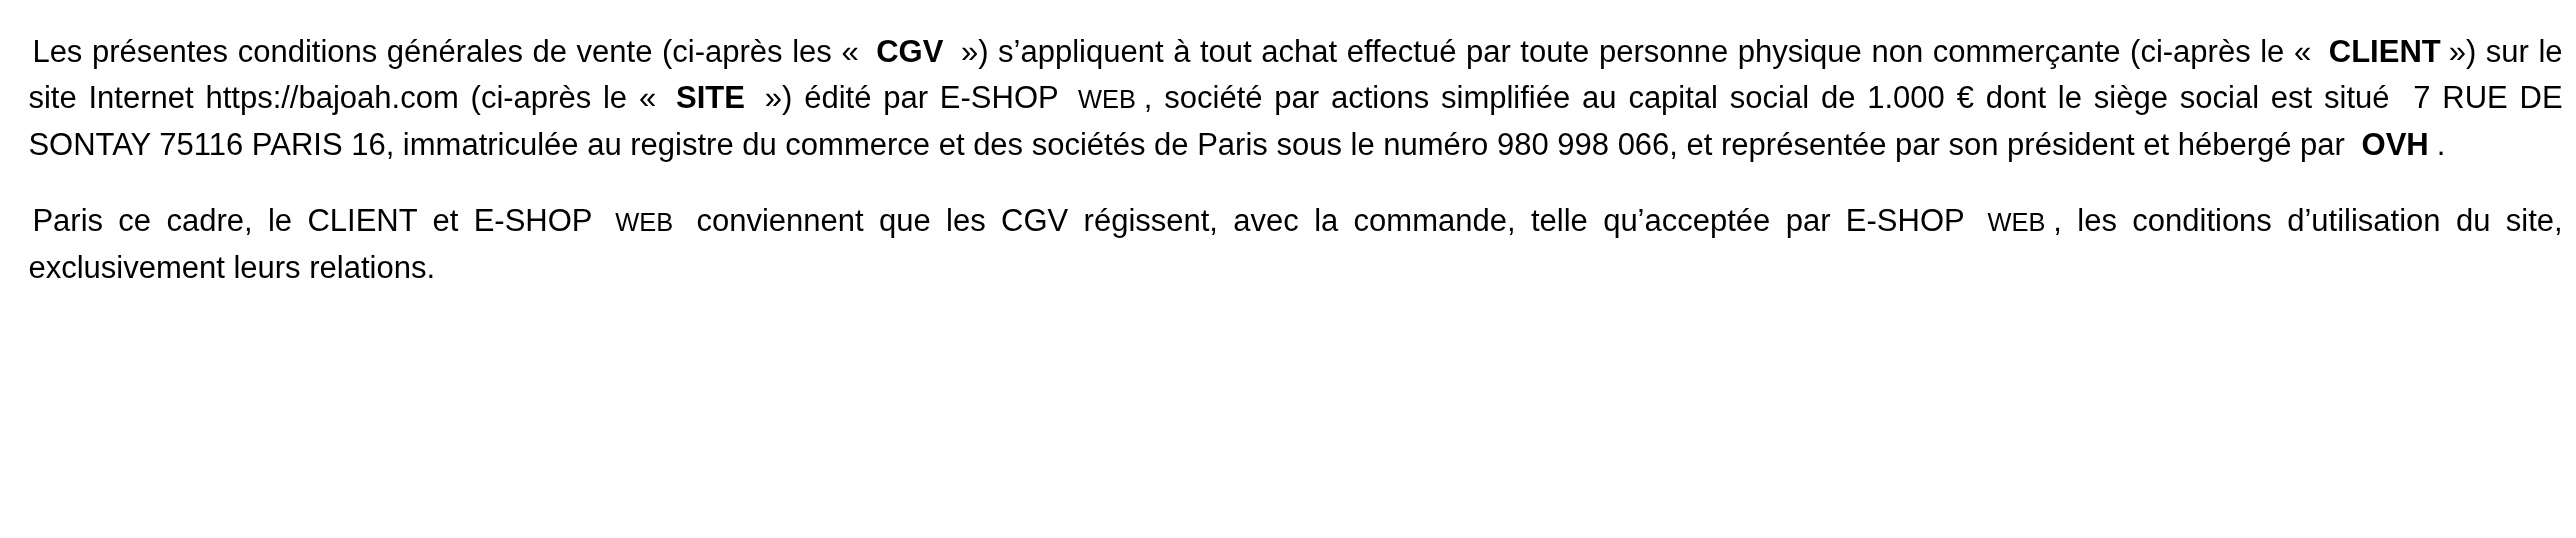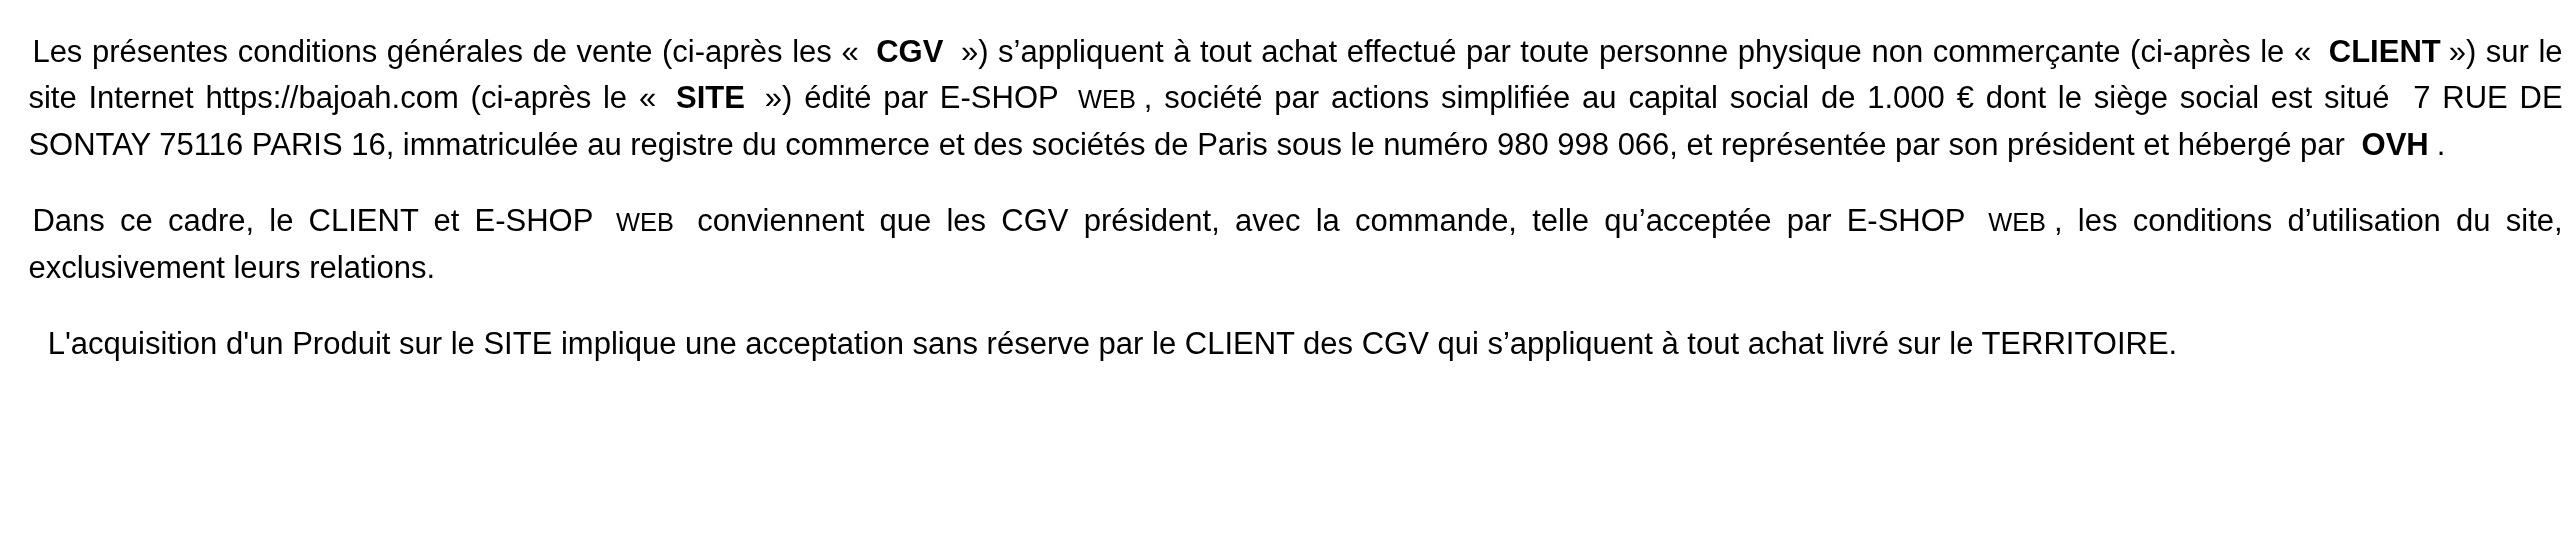--- a/index.html
+++ b/index.html
@@ -19,19 +19,18 @@
   .indent { padding-left: 15.3px; }
   .b { font-weight: bold; }
   .sc { font-size: 0.82em; }
 </style>
 </head>
 <body>
 
 <main class="doc">
   <p class="para justify"><span>Les présentes conditions générales de vente (ci-après les « </span><span class="b">CGV</span><span> ») s’appliquent à tout achat effectué par toute personne physique non commerçante (ci-après le « </span><span class="b">CLIENT</span><span>») sur le site Internet https://bajoah.com (ci-après le « </span><span class="b">SITE</span><span> ») édité par E-SHOP </span><span class="sc">WEB</span><span>, société par actions simplifiée au capital social de 1.000 € dont le siège social est situé &nbsp;7 RUE DE SONTAY 75116 PARIS 16, immatriculée au registre du commerce et des sociétés de Paris sous le numéro 980 998 066, et représentée par son président et hébergé par </span><span class="b">OVH</span><span>.</span></p>
 
-  <p class="para justify"><span>Dans ce cadre, le CLIENT et E-SHOP </span><span class="sc">WEB</span><span> conviennent que les CGV président, avec la commande, telle qu’acceptée par E-SHOP </span><span class="sc">WEB</span><span>, les conditions d’utilisation du site, exclusivement leurs relations.</span></p>
+  <p class="para justify"><span>Paris ce cadre, le CLIENT et E-SHOP </span><span class="sc">WEB</span><span> conviennent que les CGV régissent, avec la commande, telle qu’acceptée par E-SHOP </span><span class="sc">WEB</span><span>, les conditions d’utilisation du site, exclusivement leurs relations.</span></p>
 
-  <p class="para indent"><span>L'acquisition d'un Produit sur le SITE implique une acceptation sans réserve par le CLIENT des CGV qui s’appliquent à tout achat livré sur le TERRITOIRE.</span></p>
 
 
 </main>
 
 
 </body></html>

